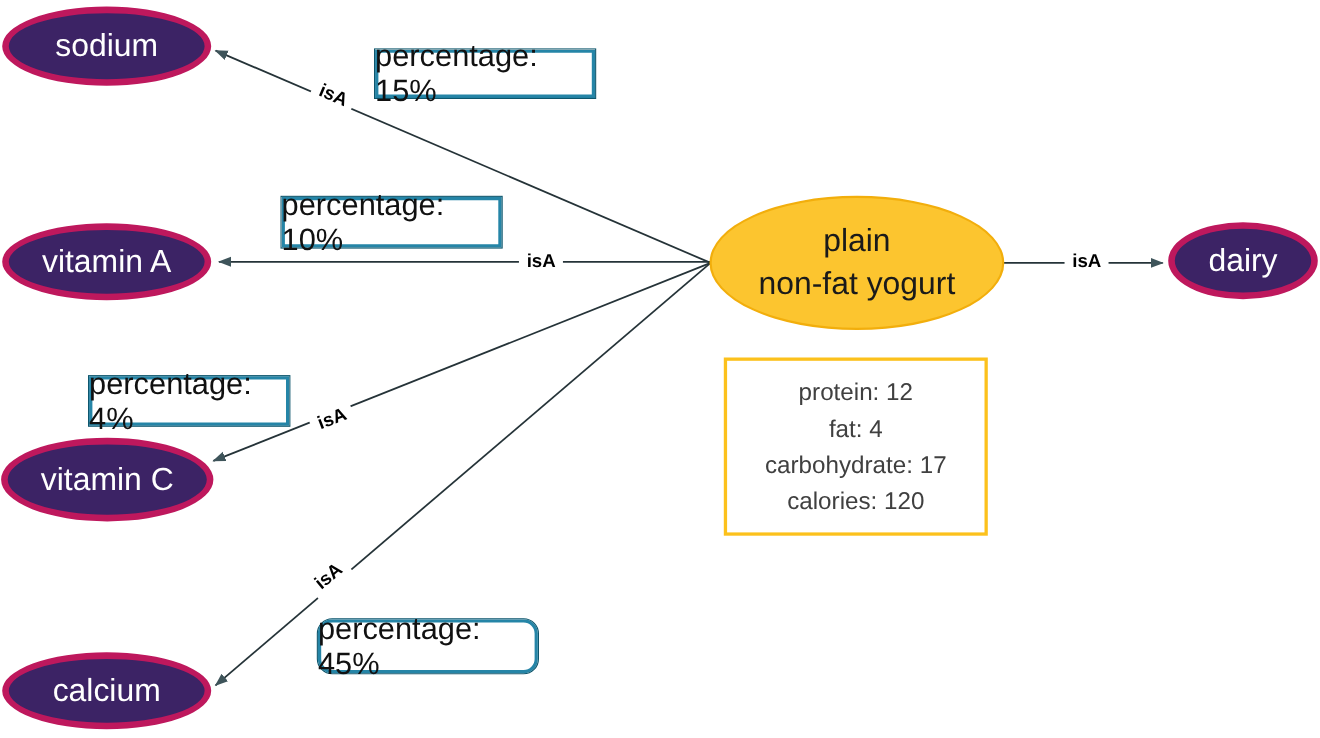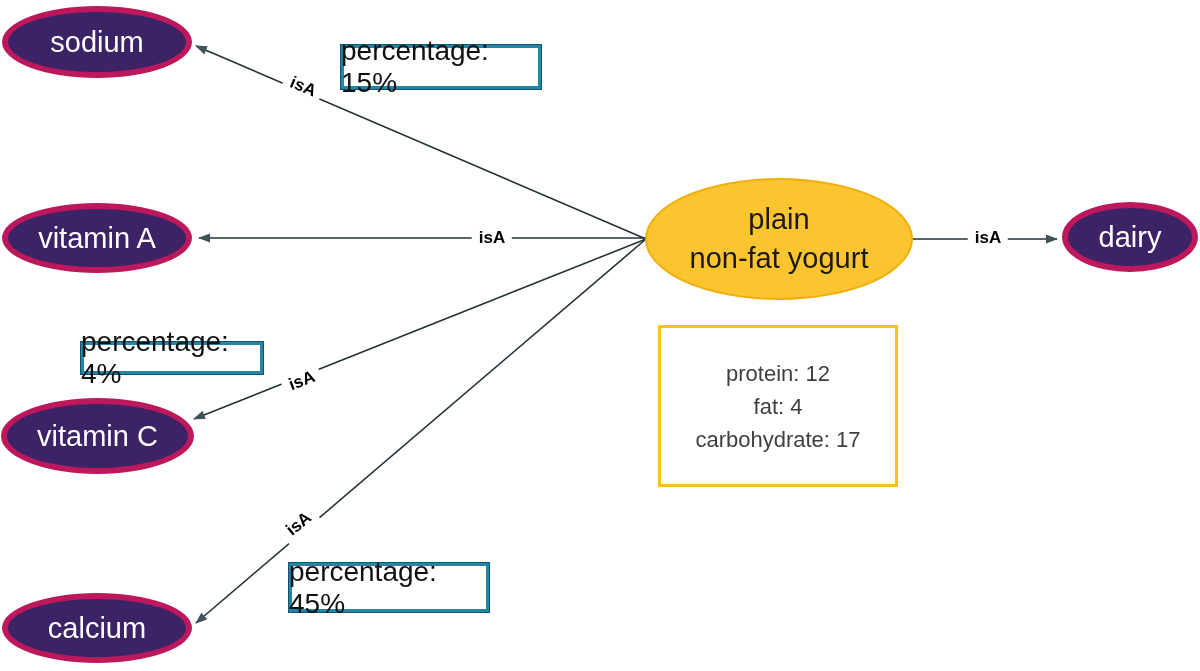--- a/index.html
+++ b/index.html
@@ -75,22 +75,22 @@
   }
   .n-sodium   { left: 2px;    top: 6px;   width: 190px; height: 72px; }
   .n-vitamin-a{ left: 2px;    top: 203px; width: 190px; height: 70px; }
   .n-vitamin-c{ left: 1px;    top: 398px; width: 193px; height: 76px; }
   .n-calcium  { left: 2px;    top: 593px; width: 190px; height: 70px; }
   .n-dairy    { left: 1062px; top: 202px; width: 136px; height: 70px; }
   .n-yogurt   { left: 645px;  top: 178px; width: 268px; height: 122px; }
 
   .b-15 { left: 340px; top: 44px;  width: 202px; height: 46px; }
   .b-10 { left: 255px; top: 178px; width: 202px; height: 48px; }
-  .b-4  { left: 80px;  top: 341px; width: 184px; height: 34px; }
-  .b-45 { left: 288px; top: 562px; width: 202px; height: 51px; }
+  .b-4  { left: 80px;  top: 341px; width: 184px; height: 47px; }
+  .b-45 { left: 288px; top: 562px; width: 202px; height: 51px; border-radius: 14px; }
   .b-attr { left: 658px; top: 325px; width: 240px; height: 162px; }
 
   .l-sodium    { left: 303px; top: 87px;  transform: translate(-50%,-50%) rotate(23deg); }
   .l-vitamin-a { left: 492px; top: 238px; transform: translate(-50%,-50%); }
   .l-vitamin-c { left: 302px; top: 381px; transform: translate(-50%,-50%) rotate(-21deg); }
   .l-calcium   { left: 299px; top: 524px; transform: translate(-50%,-50%) rotate(-40deg); }
   .l-dairy     { left: 988px; top: 238px; transform: translate(-50%,-50%); }
 </style>
 </head>
 <body>
@@ -137,26 +137,30 @@
   <div class="node center n-yogurt">
     <div>
       <div>plain</div>
       <div>non-fat yogurt</div>
     </div>
   </div>
 
   <div class="pct-box b-15">
     <span>percentage: 15%</span>
   </div>
+  <div class="pct-box b-10">
+    <span>percentage: 10%</span>
+  </div>
   <div class="pct-box b-4">
     <span>percentage: 4%</span>
   </div>
   <div class="pct-box b-45">
     <span>percentage: 45%</span>
   </div>
 
   <div class="attr-box b-attr">
     <div>protein: 12</div>
     <div>fat: 4</div>
     <div>carbohydrate: 17</div>
+    <div>calories: 120</div>
   </div>
 
 </div>
 
 </body></html>

